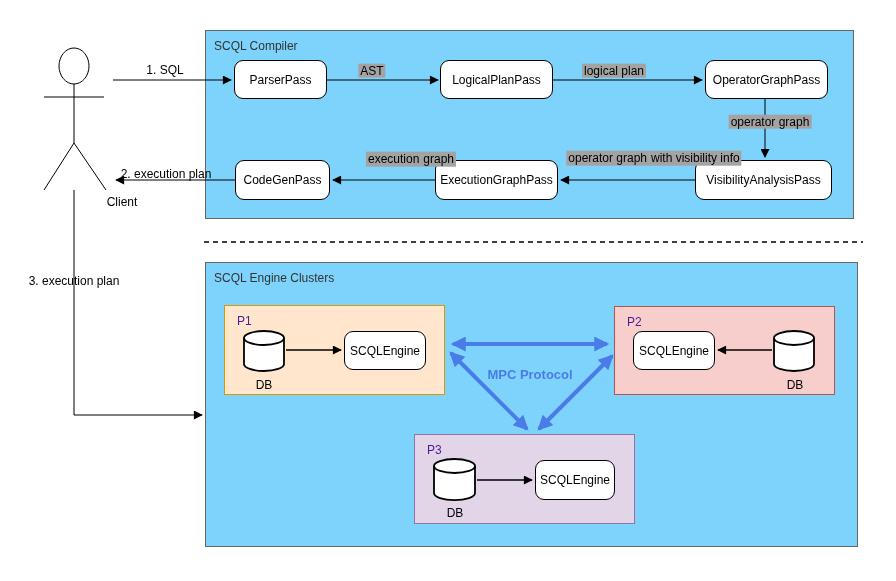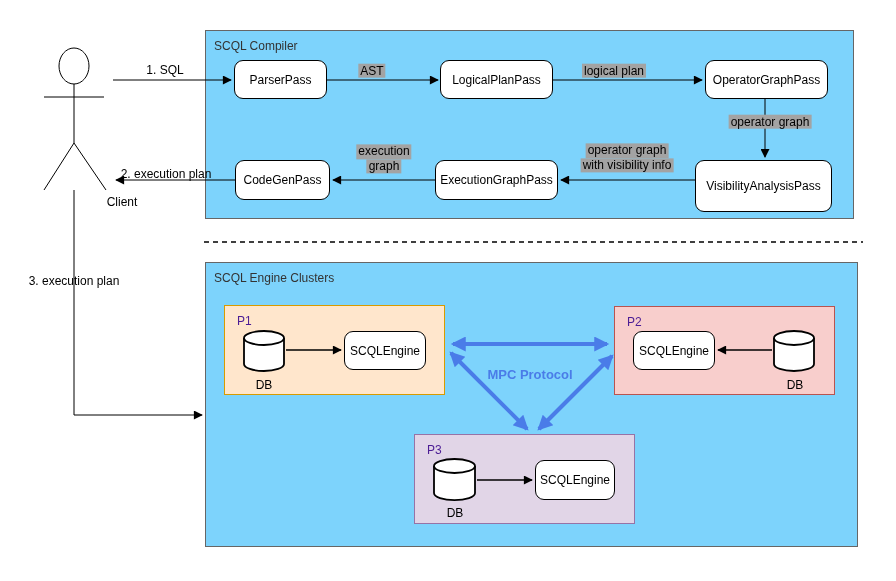--- a/index.html
+++ b/index.html
@@ -59,40 +59,40 @@
     display: flex;
     align-items: center;
     justify-content: center;
     font-size: 12px;
     white-space: nowrap;
     box-sizing: border-box;
   }
   #node-parser    { left: 234px; top: 60px;  width: 93px;  height: 39px; }
   #node-logical   { left: 440px; top: 60px;  width: 113px; height: 39px; }
   #node-operator  { left: 705px; top: 60px;  width: 123px; height: 39px; }
-  #node-visibility{ left: 695px; top: 160px; width: 137px; height: 52px; }
+  #node-visibility{ left: 695px; top: 160px; width: 137px; height: 40px; }
   #node-execgraph { left: 435px; top: 160px; width: 123px; height: 40px; }
   #node-codegen   { left: 235px; top: 160px; width: 95px;  height: 40px; }
   #node-engine-p1 { left: 344px; top: 331px; width: 82px;  height: 39px; }
   #node-engine-p2 { left: 633px; top: 331px; width: 82px;  height: 39px; }
   #node-engine-p3 { left: 535px; top: 460px; width: 80px;  height: 40px; }
 
   
   .lbl {
     position: absolute;
     z-index: 4;
     transform: translate(-50%, -50%);
     font-size: 12px;
     white-space: nowrap;
     text-align: center;
     line-height: 1.22;
     color: #000;
   }
   .lbl.bg span { background: #a3a3a3; padding: 0 2px; }
-  .lbl.multiline { display: flex; flex-direction: column; align-items: center; }
+  .lbl.multiline { display: flex; align-items: center; margin-left: 27px; }
   #lbl-sql       { left: 165px; top: 70px; }
   #lbl-ast       { left: 372px; top: 71px; }
   #lbl-logical   { left: 614px; top: 71px; }
   #lbl-opgraph   { left: 770px; top: 122px; }
   #lbl-opgraphvis{ left: 627px; top: 158px; }
   #lbl-execgraph { left: 384px; top: 159px; }
   #lbl-execplan2 { left: 166px; top: 166px; margin-top: 8px; }
   #lbl-execplan3 { left: 74px;  top: 281px; }
   #lbl-client    { left: 74px;  top: 202px; margin-left: 48px; }
   #lbl-db-p1     { left: 264px; top: 385px; }

